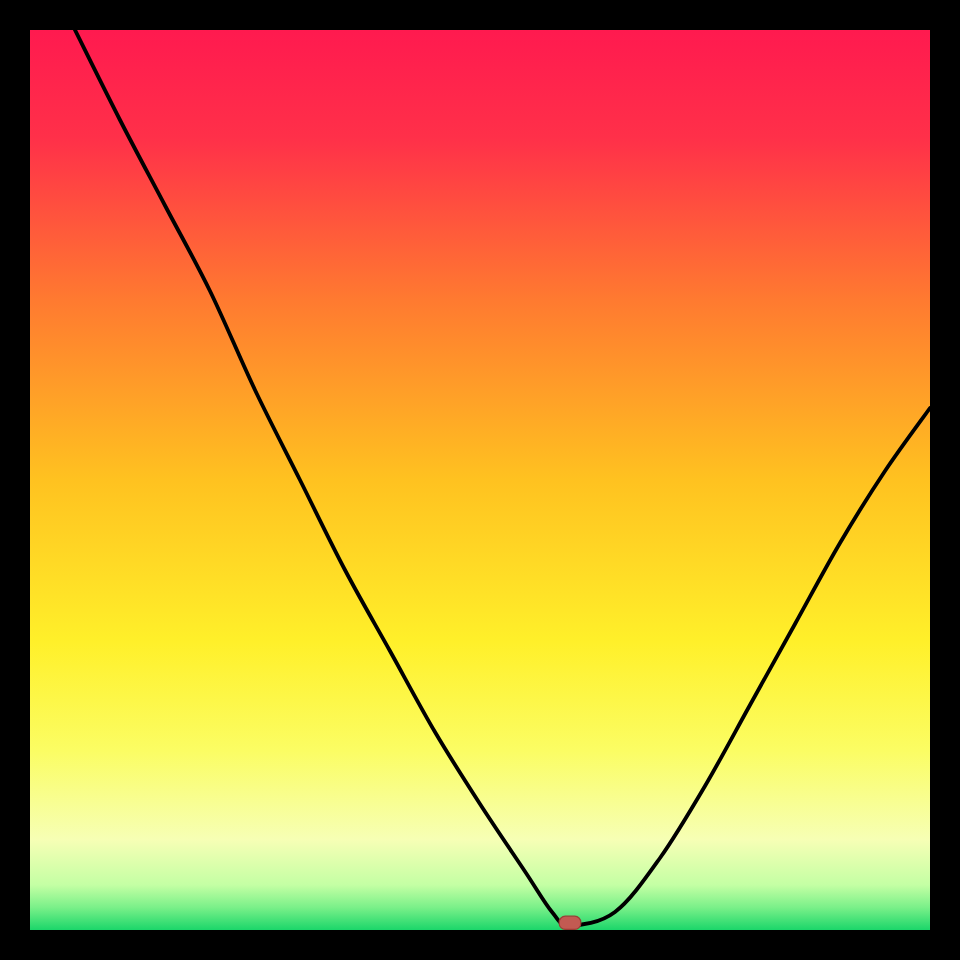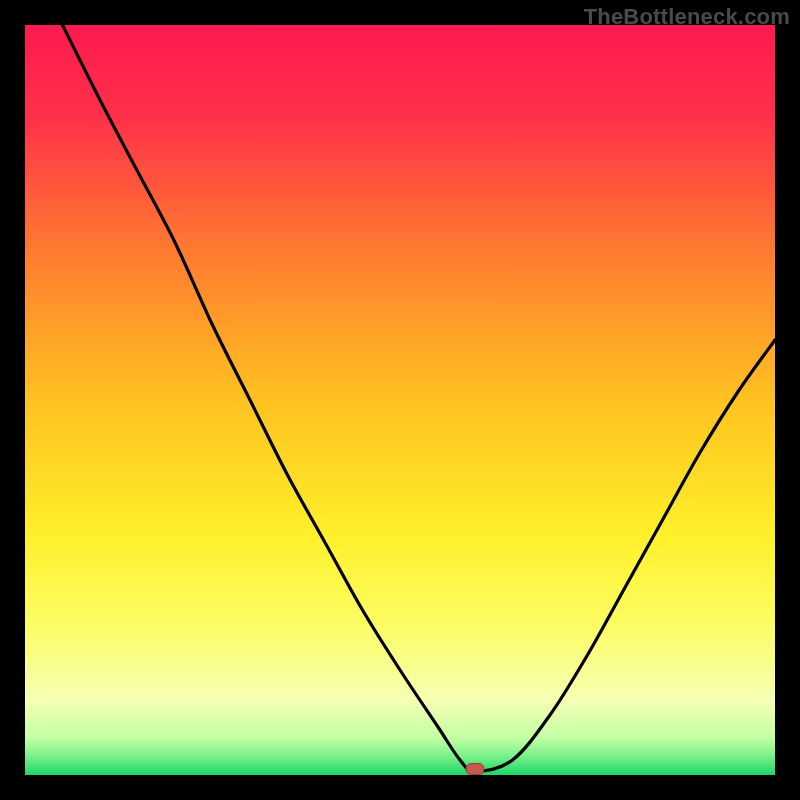--- a/index.html
+++ b/index.html
@@ -42,21 +42,20 @@
     width: 750px;
     height: 750px;
     display: block;
   }
 </style>
 </head>
 <body>
 
 <div class="stage">
 
-  <div class="watermark">TheBottleneck.com</div>
 
   <div class="plot-frame">
     <svg class="plot-svg" viewBox="0 0 750 750" preserveAspectRatio="none">
       <defs>
         <linearGradient id="bg-grad" x1="0" y1="0" x2="0" y2="1">
             <stop offset="0.00%" stop-color="#ff1a4f"></stop>
             <stop offset="12.00%" stop-color="#ff3049"></stop>
             <stop offset="30.00%" stop-color="#ff7a30"></stop>
             <stop offset="50.00%" stop-color="#ffc220"></stop>
             <stop offset="68.00%" stop-color="#fff02a"></stop>

